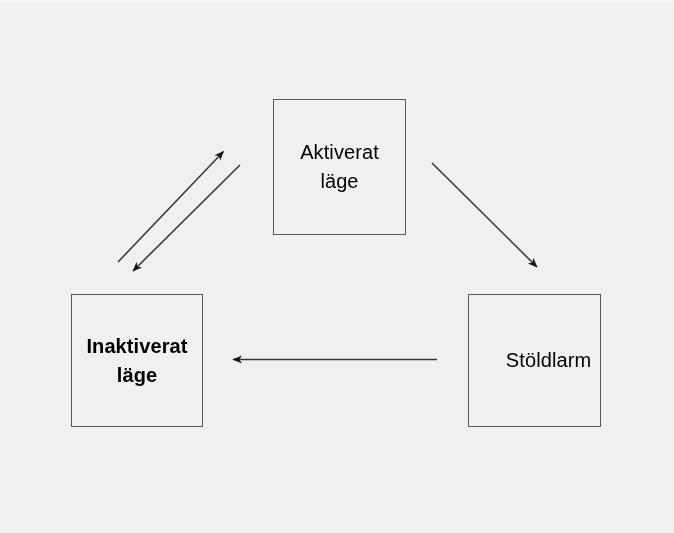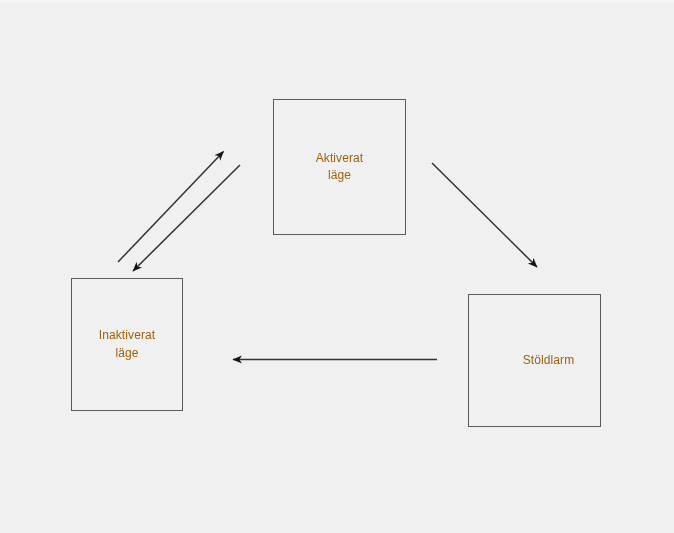--- a/index.html
+++ b/index.html
@@ -31,28 +31,28 @@
     position: absolute;
     box-sizing: border-box;
     border: 1.4px solid #5a5a5a;
     background: transparent;
     display: flex;
     align-items: center;
     justify-content: center;
     text-align: center;
   }
   .node-label {
-    font-size: 12px;
+    font-size: 20px;
     line-height: 1.45;
-    color: #a16207;
+    color: #000000;
     letter-spacing: 0.1px;
     white-space: pre-line;
   }
   #node-activated  { left: 273px; top: 99px;  width: 133px; height: 136px; }
-  #node-deactivated{ left: 71px;  top: 278px; width: 112px; height: 133px; }
+  #node-deactivated{ left: 71px;  top: 294px; width: 132px; height: 133px; font-weight: bold; }
   #node-theftalarm { left: 468px; top: 294px; width: 133px; height: 133px; padding-left: 28px; }
 
   svg.edges {
     position: absolute;
     left: 0;
     top: 0;
     width: 674px;
     height: 533px;
     pointer-events: none;
   }

